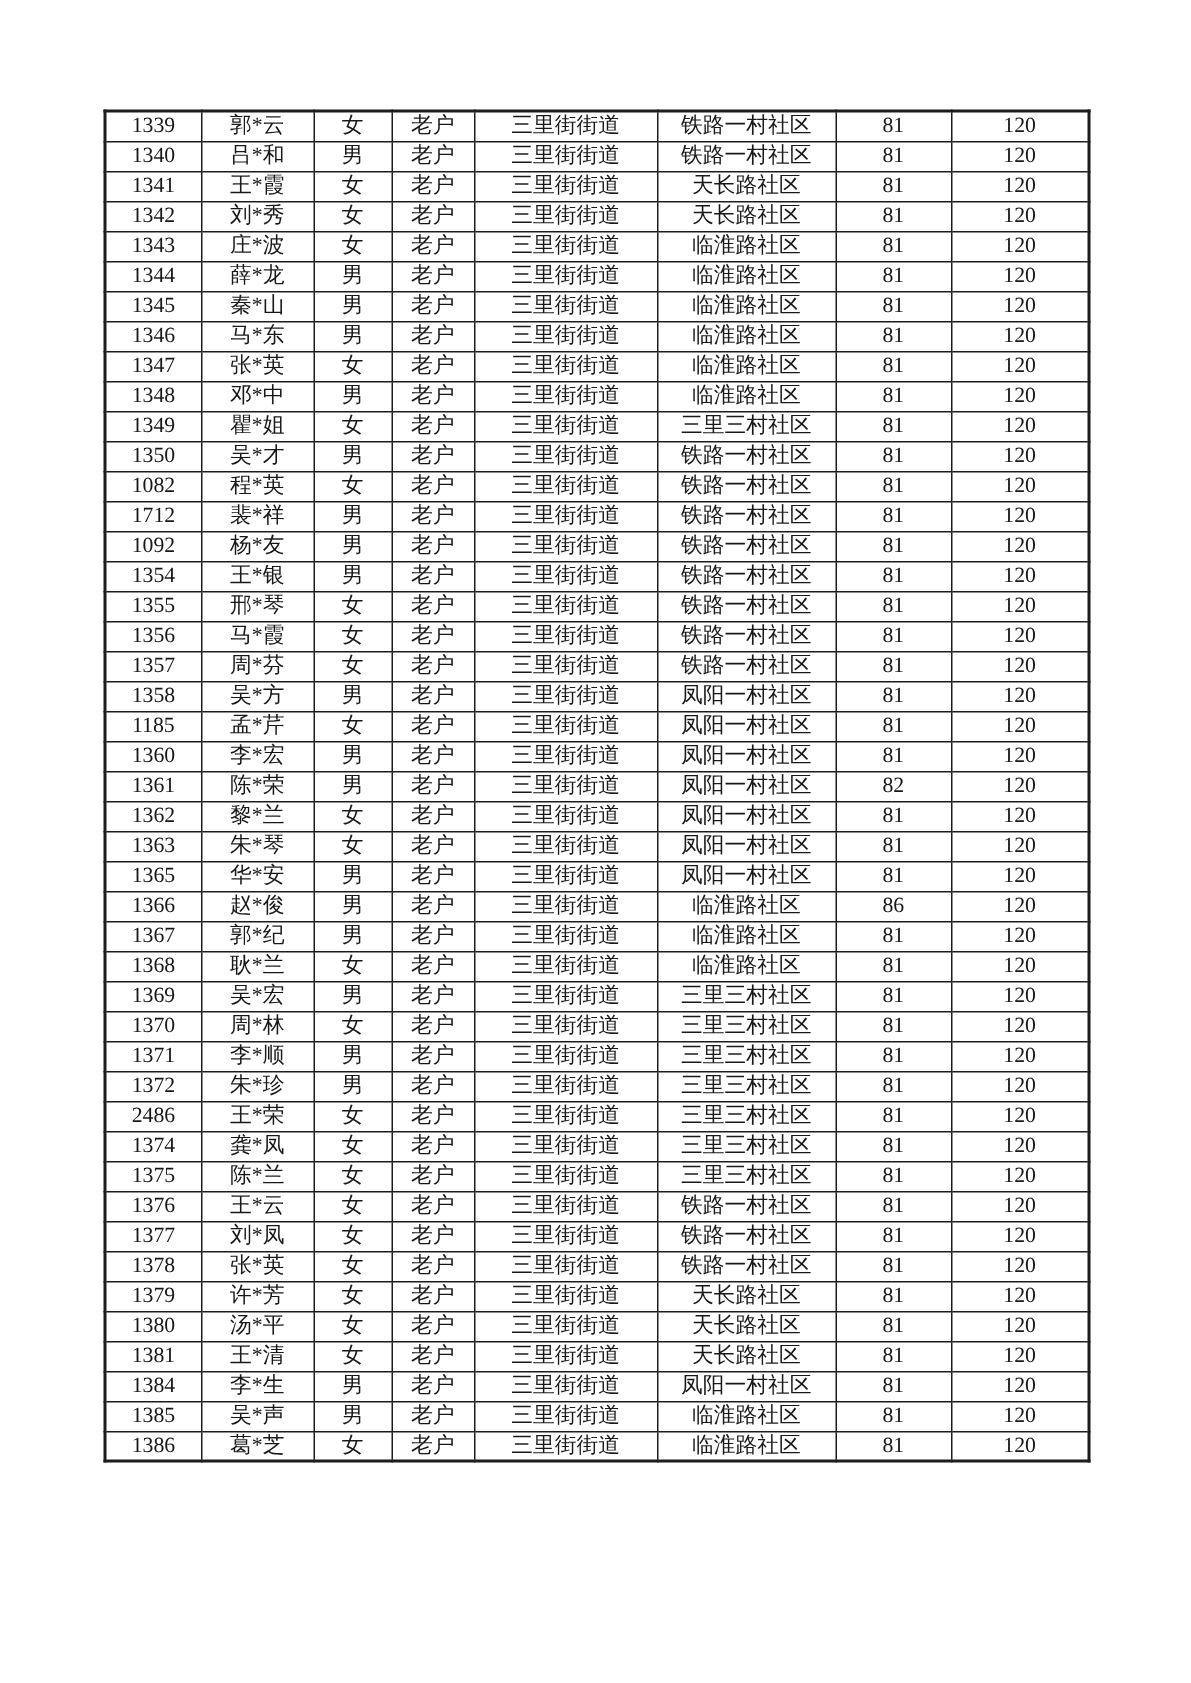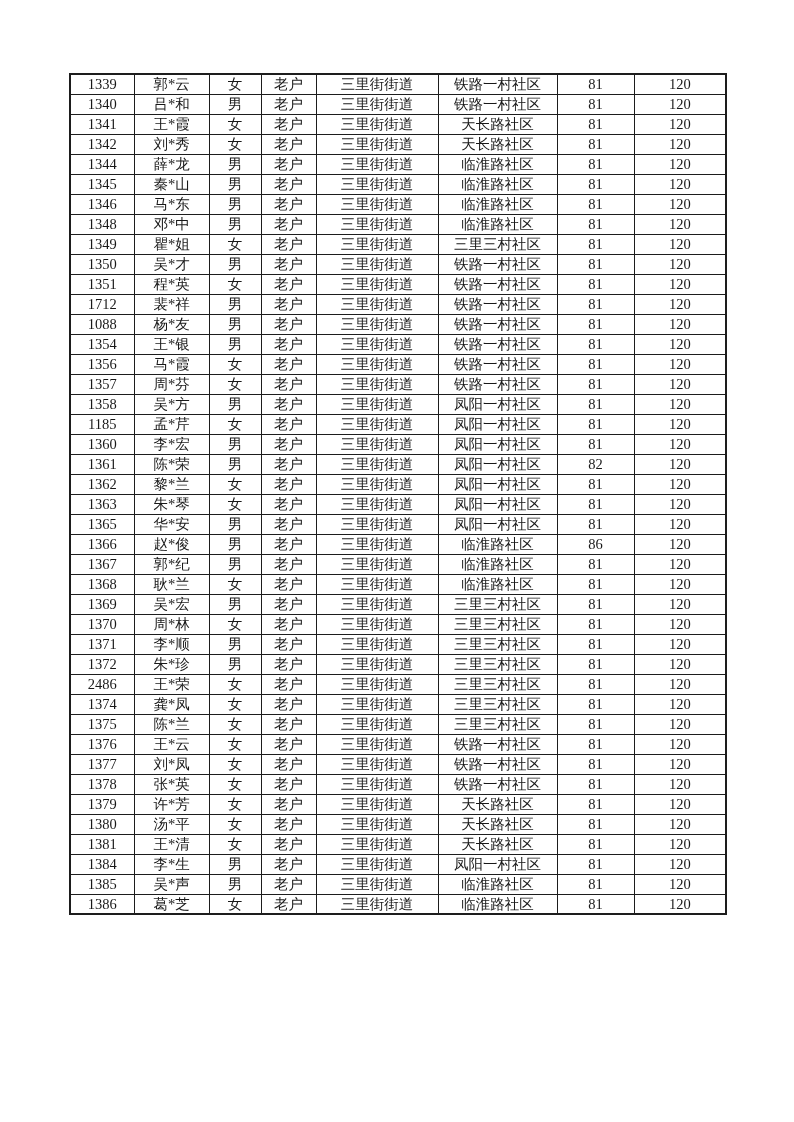--- a/index.html
+++ b/index.html
@@ -84,20 +84,30 @@
           <td>1342</td>
           <td>刘*秀</td>
           <td>女</td>
           <td>老户</td>
           <td>三里街街道</td>
           <td>天长路社区</td>
           <td>81</td>
           <td>120</td>
         </tr>
         <tr>
+          <td>1343</td>
+          <td>庄*波</td>
+          <td>女</td>
+          <td>老户</td>
+          <td>三里街街道</td>
+          <td>临淮路社区</td>
+          <td>81</td>
+          <td>120</td>
+        </tr>
+        <tr>
           <td>1344</td>
           <td>薛*龙</td>
           <td>男</td>
           <td>老户</td>
           <td>三里街街道</td>
           <td>临淮路社区</td>
           <td>81</td>
           <td>120</td>
         </tr>
         <tr>
@@ -114,20 +124,30 @@
           <td>1346</td>
           <td>马*东</td>
           <td>男</td>
           <td>老户</td>
           <td>三里街街道</td>
           <td>临淮路社区</td>
           <td>81</td>
           <td>120</td>
         </tr>
         <tr>
+          <td>1347</td>
+          <td>张*英</td>
+          <td>女</td>
+          <td>老户</td>
+          <td>三里街街道</td>
+          <td>临淮路社区</td>
+          <td>81</td>
+          <td>120</td>
+        </tr>
+        <tr>
           <td>1348</td>
           <td>邓*中</td>
           <td>男</td>
           <td>老户</td>
           <td>三里街街道</td>
           <td>临淮路社区</td>
           <td>81</td>
           <td>120</td>
         </tr>
         <tr>
@@ -144,53 +164,63 @@
           <td>1350</td>
           <td>吴*才</td>
           <td>男</td>
           <td>老户</td>
           <td>三里街街道</td>
           <td>铁路一村社区</td>
           <td>81</td>
           <td>120</td>
         </tr>
         <tr>
-          <td>1351</td>
+          <td>1082</td>
           <td>程*英</td>
           <td>女</td>
           <td>老户</td>
           <td>三里街街道</td>
           <td>铁路一村社区</td>
           <td>81</td>
           <td>120</td>
         </tr>
         <tr>
           <td>1712</td>
           <td>裴*祥</td>
           <td>男</td>
           <td>老户</td>
           <td>三里街街道</td>
           <td>铁路一村社区</td>
           <td>81</td>
           <td>120</td>
         </tr>
         <tr>
-          <td>1088</td>
+          <td>1092</td>
           <td>杨*友</td>
           <td>男</td>
           <td>老户</td>
           <td>三里街街道</td>
           <td>铁路一村社区</td>
           <td>81</td>
           <td>120</td>
         </tr>
         <tr>
           <td>1354</td>
           <td>王*银</td>
           <td>男</td>
+          <td>老户</td>
+          <td>三里街街道</td>
+          <td>铁路一村社区</td>
+          <td>81</td>
+          <td>120</td>
+        </tr>
+        <tr>
+          <td>1355</td>
+          <td>邢*琴</td>
+          <td>女</td>
           <td>老户</td>
           <td>三里街街道</td>
           <td>铁路一村社区</td>
           <td>81</td>
           <td>120</td>
         </tr>
         <tr>
           <td>1356</td>
           <td>马*霞</td>
           <td>女</td>

